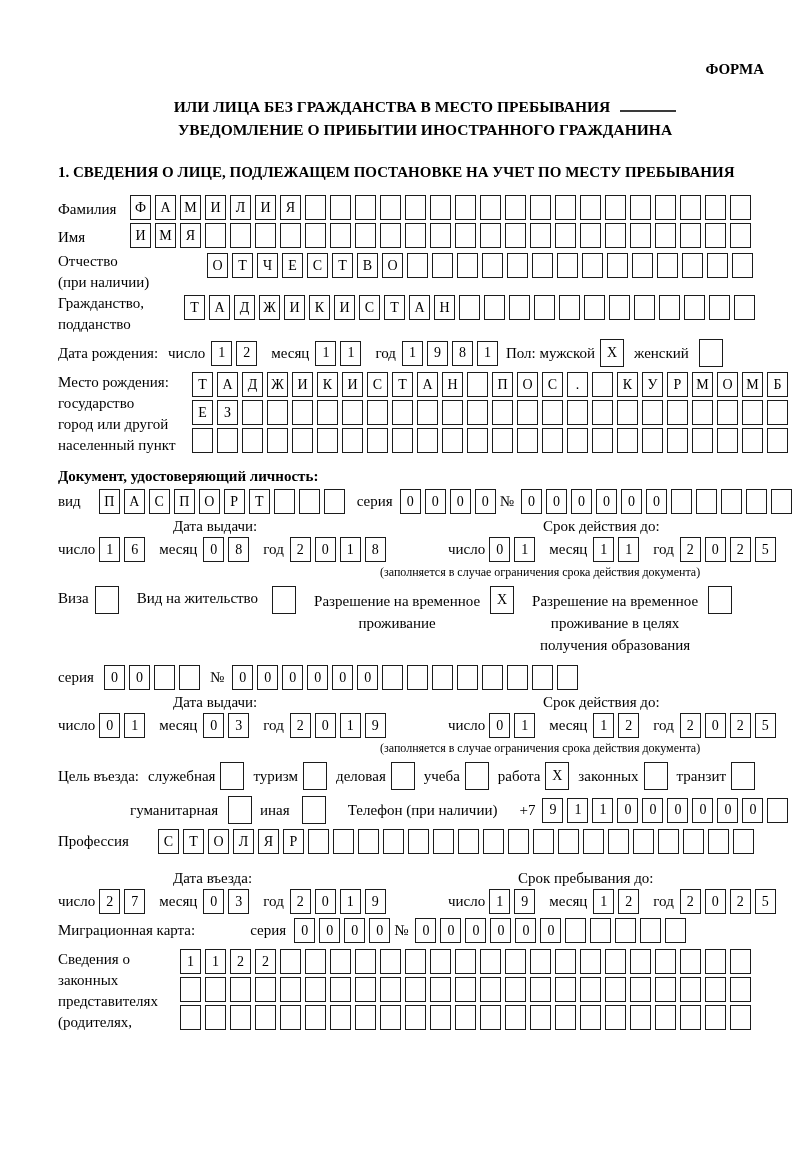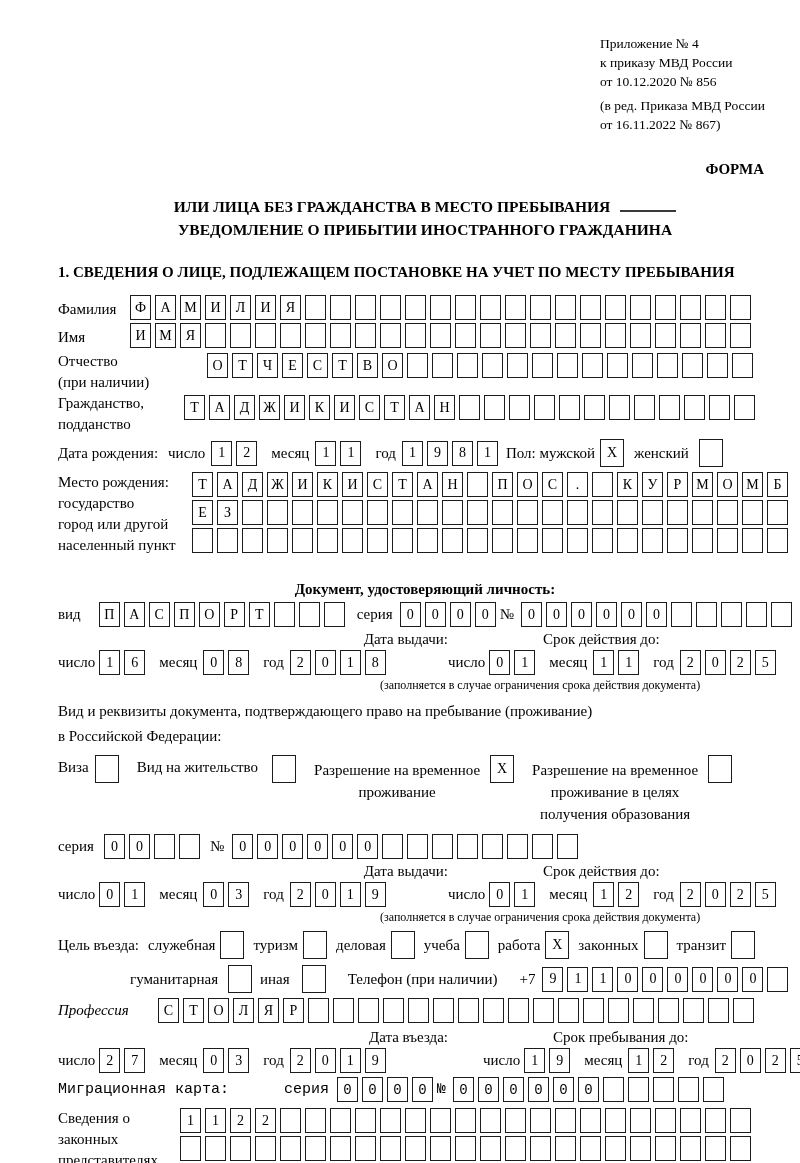--- a/index.html
+++ b/index.html
@@ -27,69 +27,60 @@
   .cellbox .cell { width: 24px; height: 28px; margin-right: 0; }
 
   .row { display: flex; align-items: center; white-space: nowrap; margin-top: 3px; }
   .group { display: flex; align-items: flex-start; white-space: nowrap; margin-top: 3px; }
   .lbl { flex: none; padding-top: 3px; }
   .labels div { line-height: 21px; }
   .w72  { width: 72px; }
   .w126 { width: 126px; }
   .w149 { width: 149px; }
   .w138 { width: 138px; }
-  .w100 { width: 100px; font-style: italic; }
+  .w100 { width: 100px; }
   .w122 { width: 122px; }
   .boxcol .boxes { display: flex; margin-top: 3px; }
   .boxcol .boxes:first-child { margin-top: 0; }
 
   
   .appendix { margin-left: auto; width: 192px; font-size: 13.5px; line-height: 19px; }
   .appendix .rev { margin-top: 5px; }
   .forma { text-align: right; font-weight: bold; margin-top: 27px; padding-right: 28px; }
   .title { text-align: center; font-weight: bold; font-size: 15.5px; line-height: 23px; margin-top: 17px; }
   .title-underline { display: inline-block; width: 56px; border-bottom: 2px solid #3a3a3a; height: 14px; margin-left: 10px; }
   .sec-heading { font-weight: bold; margin-top: 23px; font-size: 15px; }
 
   .dw { margin: 0 6px 0 10px; }
 
-  .center-bold { text-align: center; font-weight: bold; margin-top: 25px; }
+  .center-bold { text-align: left; font-weight: bold; margin-top: 12px; }
 
   .twocol { display: flex; white-space: nowrap; margin-top: 4px; }
   .tc-left { width: 390px; flex: none; }
   .tc-right { flex: none; }
-  .hdr-l { margin-left: 115px; text-align: right; }
+  .hdr-l { margin-left: 115px; }
   .hdr-r { margin-left: 95px; }
   .hdr-r2 { margin-left: 70px; }
   .daterow { display: flex; align-items: center; margin-top: 2px; }
   .note { font-size: 12px; margin-top: 3px; margin-left: -68px; }
 
   .permit-row { display: flex; align-items: flex-start; white-space: nowrap; margin-top: 6px; }
   .p-label { padding-top: 4px; text-align: center; }
   .p-multi { text-align: center; line-height: 22px; padding-top: 4px; }
   .ml6 { margin-left: 6px; } .ml10 { margin-left: 10px; } .ml14 { margin-left: 14px; } .ml18 { margin-left: 18px; }
 
   .purpose-line { display: flex; align-items: center; white-space: nowrap; margin-top: 6px; }
   .purpose-line .opt-label { margin: 0 5px 0 9px; }
   .indent72 { margin-left: 72px; }
 </style>
 </head>
 <body>
 
 <div class="page">
 
-  <div class="appendix">
-    <div>Приложение № 4</div>
-    <div>к приказу МВД России</div>
-    <div>от 10.12.2020 № 856</div>
-    <div class="rev">
-      <div>(в ред. Приказа МВД России</div>
-      <div>от 16.11.2022 № 867)</div>
-    </div>
-  </div>
 
   <div class="forma">ФОРМА</div>
 
   <div class="title">
     <div>
       <span>ИЛИ ЛИЦА БЕЗ ГРАЖДАНСТВА В МЕСТО ПРЕБЫВАНИЯ</span><span class="title-underline"></span>
     </div>
     <div>УВЕДОМЛЕНИЕ О ПРИБЫТИИ ИНОСТРАННОГО ГРАЖДАНИНА</div>
   </div>
 
@@ -418,24 +409,20 @@
             <span class="cell">2</span>
             <span class="cell">0</span>
             <span class="cell">2</span>
             <span class="cell">5</span>
           </span>
       </div>
       <div class="note">(заполняется в случае ограничения срока действия документа)</div>
     </div>
   </div>
 
-  <div style="margin-top:6px; line-height:25px;">
-    <div>Вид и реквизиты документа, подтверждающего право на пребывание (проживание)</div>
-    <div>в Российской Федерации:</div>
-  </div>
 
   <div class="permit-row">
     <span class="p-label">Виза</span>
     <span class="cellbox ml6">
         <span class="cell"></span>
       </span>
     <span class="p-label ml18">Вид на жительство</span>
     <span class="cellbox ml14">
         <span class="cell"></span>
       </span>
@@ -611,21 +598,21 @@
         <span class="cell"></span>
         <span class="cell"></span>
         <span class="cell"></span>
         <span class="cell"></span>
         <span class="cell"></span>
         <span class="cell"></span>
         <span class="cell"></span>
       </span>
   </div>
 
-  <div class="twocol" style="margin-top:6px;gap:35px;">
+  <div class="twocol" style="margin-top:16px;">
     <div class="tc-left">
       <div class="hdr-l">Дата въезда:</div>
       <div class="daterow">
         <span>число</span>
         <span class="boxes" style="margin-left:4px;">
             <span class="cell">2</span>
             <span class="cell">7</span>
           </span>
         <span class="dw">месяц</span>
         <span class="boxes">
@@ -658,21 +645,21 @@
         <span class="boxes">
             <span class="cell">2</span>
             <span class="cell">0</span>
             <span class="cell">2</span>
             <span class="cell">5</span>
           </span>
       </div>
     </div>
   </div>
 
-  <div class="row" style="margin-top:4px;font-family:Liberation Mono, monospace;">
+  <div class="row" style="margin-top:4px;">
     <span>Миграционная карта:</span>
     <span style="margin-left:55px;">серия</span>
     <span class="boxes" style="margin-left:8px;">
         <span class="cell">0</span>
         <span class="cell">0</span>
         <span class="cell">0</span>
         <span class="cell">0</span>
       </span>
     <span>№</span>
     <span class="boxes" style="margin-left:7px;">

